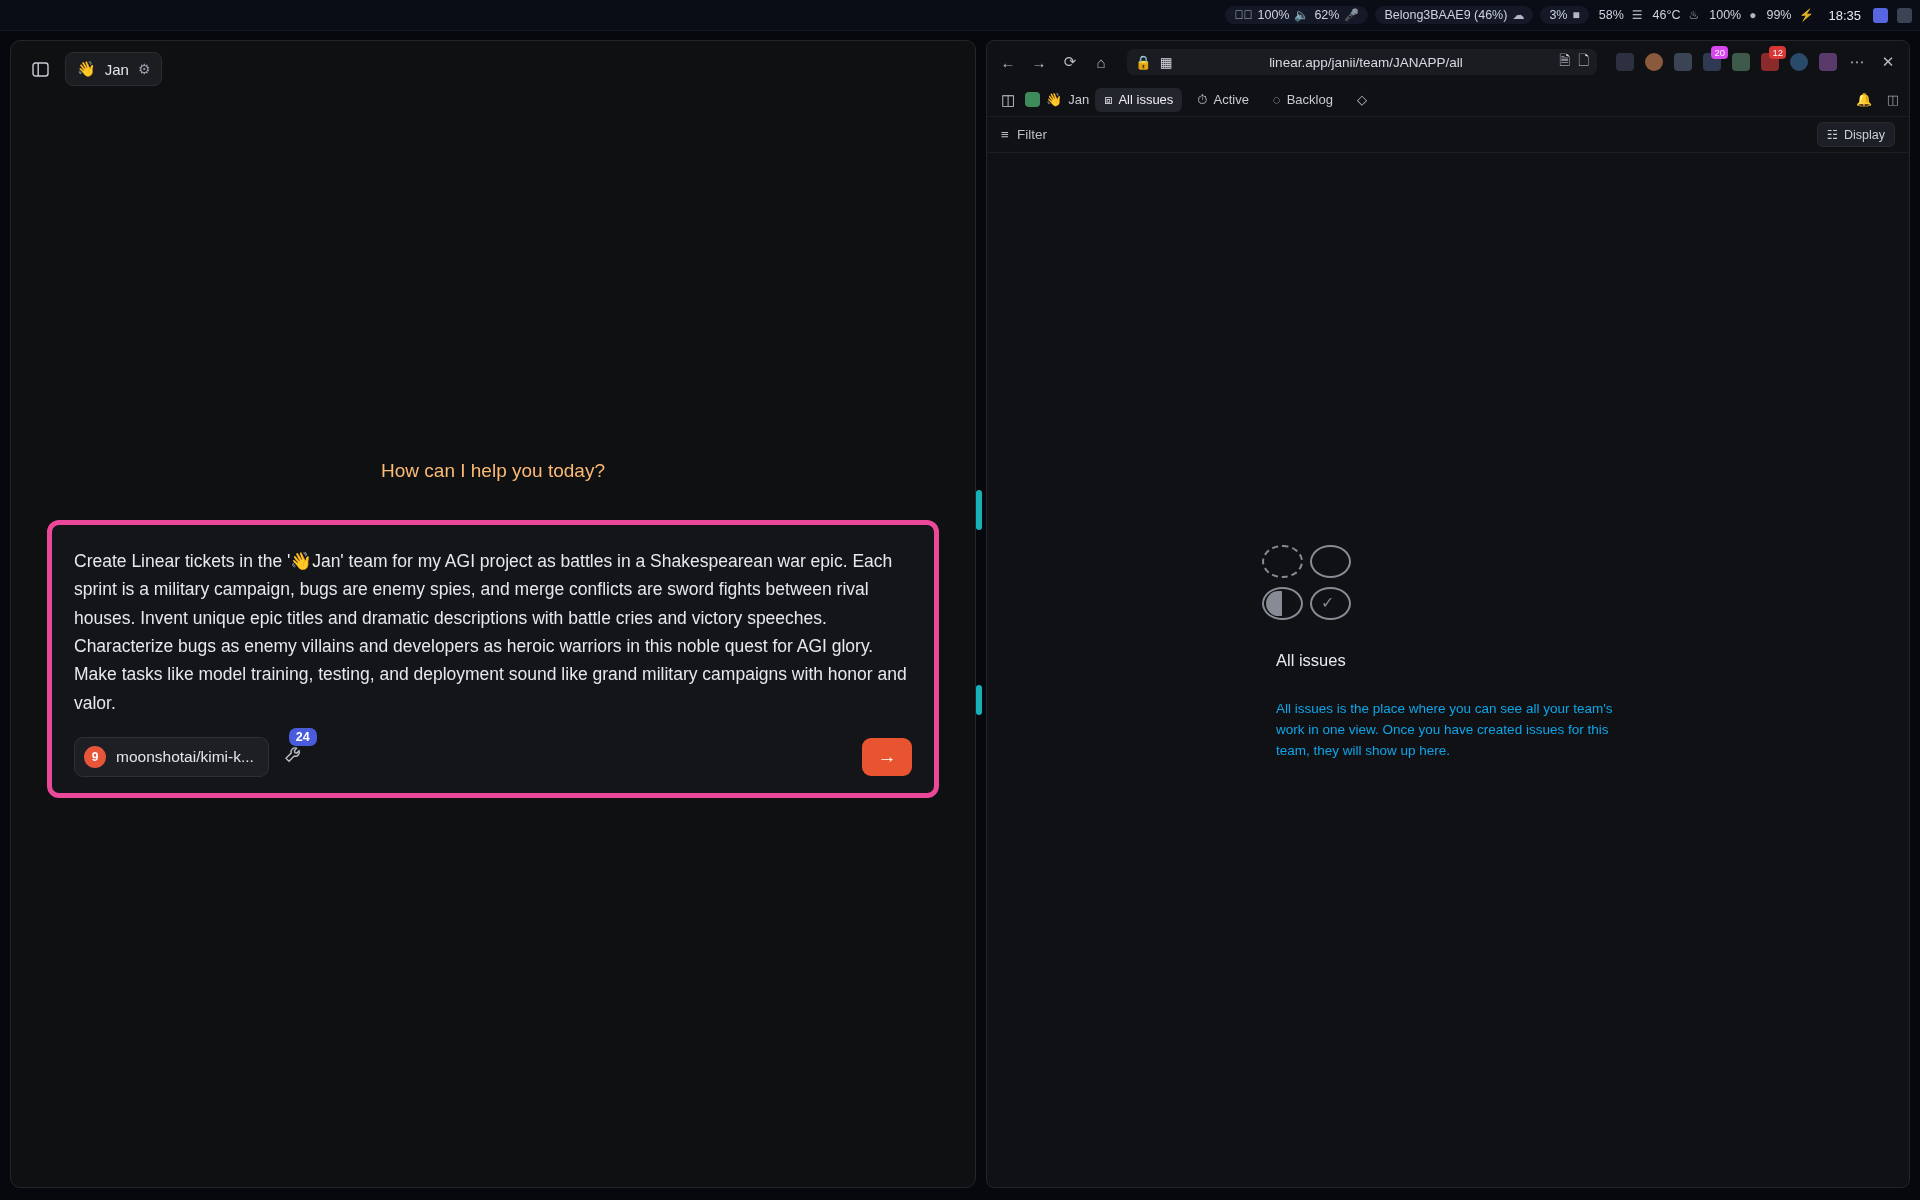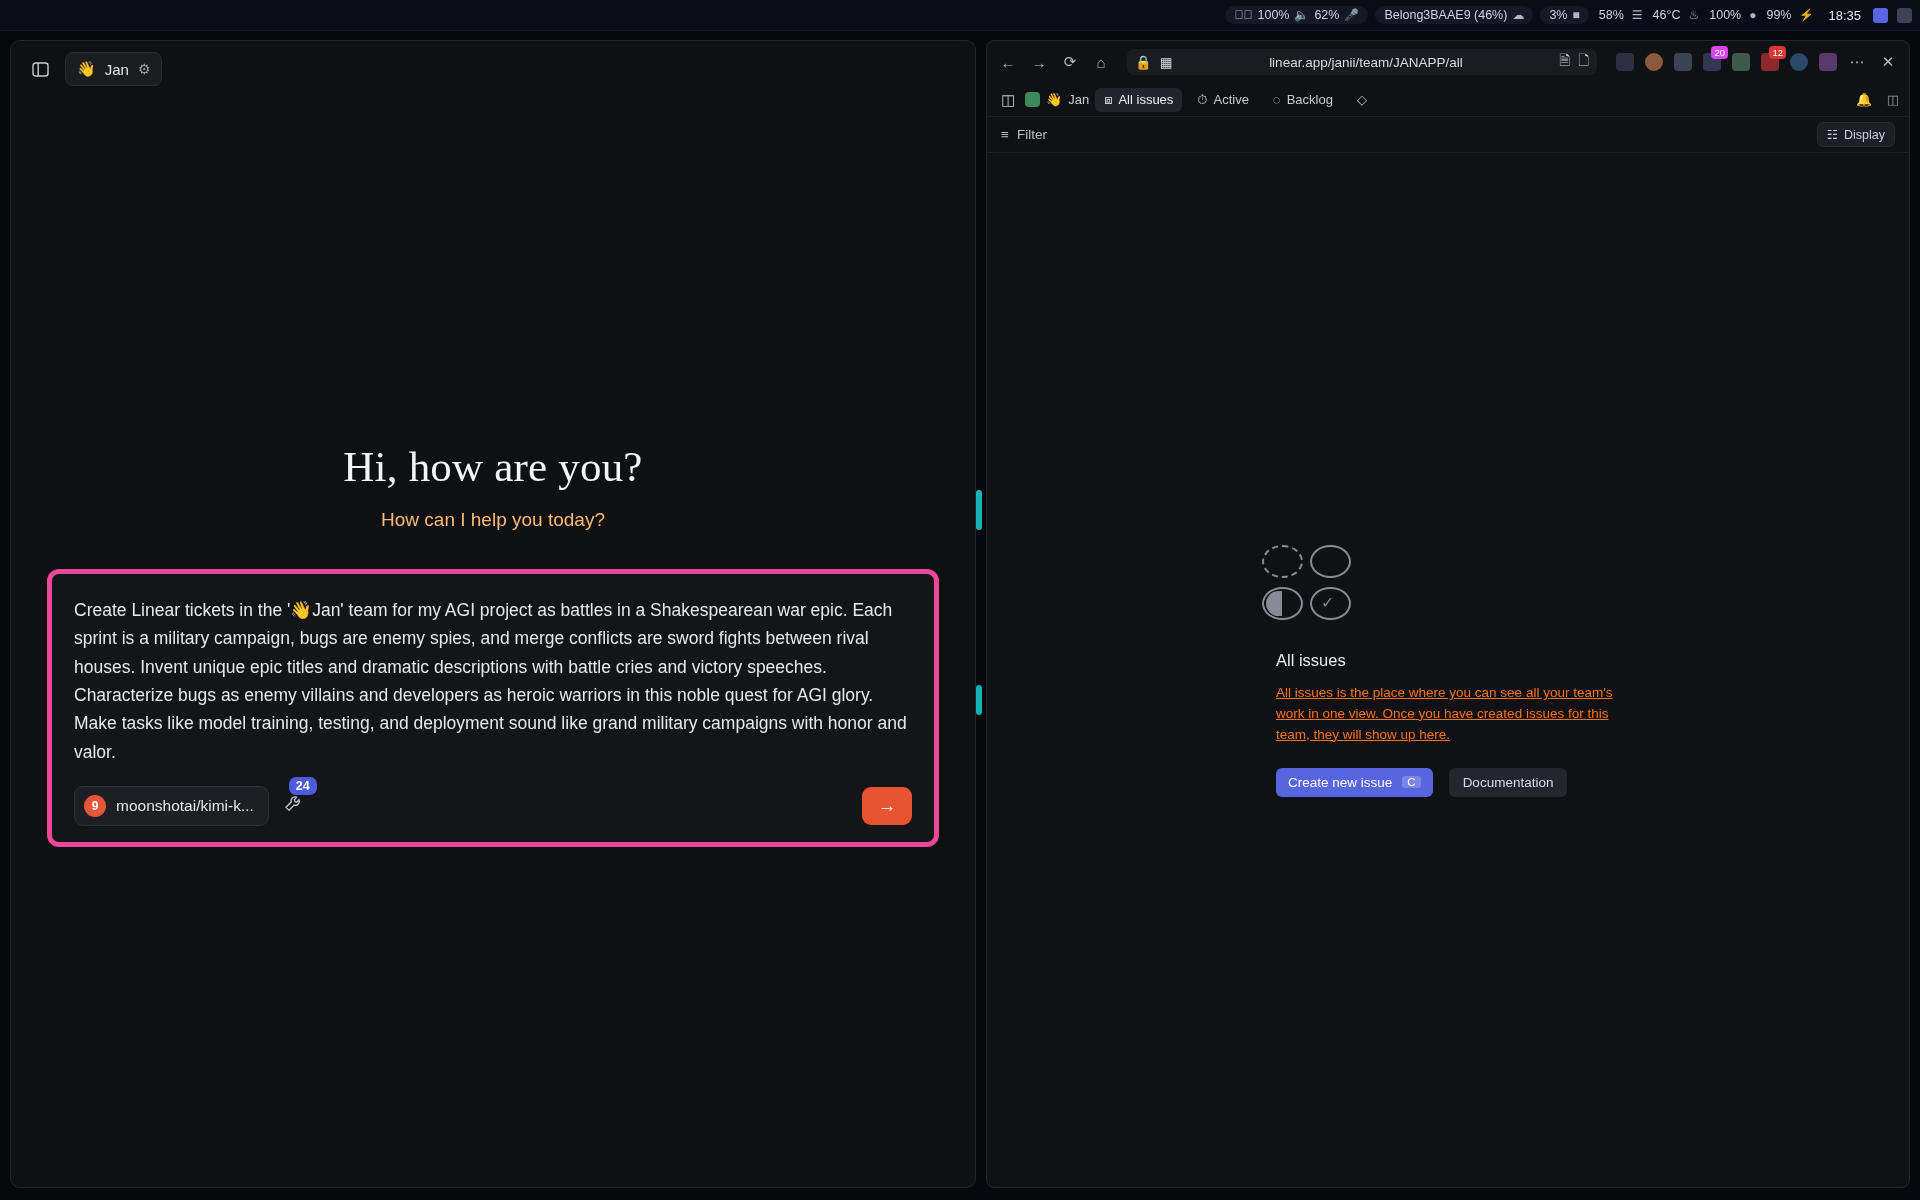--- a/index.html
+++ b/index.html
@@ -148,22 +148,22 @@
   }
   .circ.c1 { left: 0; top: 0; border-style: dashed; }
   .circ.c2 { left: 48px; top: 0; }
   .circ.c3 { left: 0; top: 42px; }
   .circ.c4 { left: 48px; top: 42px; }
   .half { position:absolute; left: 2px; top: 2px; width: 16px; height: 25px;
           background: #868b95; border-radius: 20px 0 0 20px; }
   .check { position:absolute; left: 9px; top: 6px; font-size: 16px; color: #868b95; line-height: 16px;}
   .empty-title { margin-top: 10px; font-size: 16.5px; color: #e8eaee; align-self: flex-start; margin-left: 1278px; }
   .empty-desc {
-    margin-top: 13px; font-size: 13.5px; line-height: 1.55; color: #f97316;
-    width: 345px; align-self: flex-start; margin-left: 1278px; text-decoration: underline;
+    margin-top: 29px; font-size: 13.5px; line-height: 1.55; color: #0ea5e9;
+    width: 345px; align-self: flex-start; margin-left: 1278px;
   }
   .empty-btns { margin-top: 22px; display:flex; gap: 16px; align-self:flex-start; margin-left: 1278px;}
   .btn-primary {
     background: #5865e0; color: #fff; font-size: 13.5px; border-radius: 6px;
     padding: 7px 12px; display:flex; align-items:center; gap: 10px;
   }
   .kbd { background: rgba(255,255,255,.22); border-radius: 3px; padding: 0 5px; font-size: 11.5px; }
   .btn-secondary {
     background: #23262d; color: #d9dce2; font-size: 13.5px; border-radius: 6px;
     padding: 7px 14px;
@@ -227,21 +227,20 @@
       </svg>
     </div>
     <div class="jan-tab">
       <span>👋</span>
       <span>Jan</span>
       <span class="gear">⚙</span>
     </div>
   </div>
 
   <div class="jan-body">
-    <div class="jan-h1">Hi, how are you?</div>
     <div class="jan-sub">How can I help you today?</div>
 
     <div class="composer">
       <div class="composer-text">Create Linear tickets in the '👋Jan' team for my AGI project as battles in a Shakespearean war epic. Each sprint is a military campaign, bugs are enemy spies, and merge conflicts are sword fights between rival houses. Invent unique epic titles and dramatic descriptions with battle cries and victory speeches. Characterize bugs as enemy villains and developers as heroic warriors in this noble quest for AGI glory. Make tasks like model training, testing, and deployment sound like grand military campaigns with honor and valor.</div>
       <div class="composer-row">
         <div class="model-chip">
           <span class="model-badge">9</span>
           <span>moonshotai/kimi-k...</span>
         </div>
         <div class="tools-wrap">
@@ -331,20 +330,13 @@
     <span class="circ c2"></span>
     <span class="circ c3">
         <span class="half"></span>
       </span>
     <span class="circ c4">
         <span class="check">✓</span>
       </span>
   </div>
   <div class="empty-title">All issues</div>
   <div class="empty-desc">All issues is the place where you can see all your team's work in one view. Once you have created issues for this team, they will show up here.</div>
-  <div class="empty-btns">
-    <div class="btn-primary">
-      <span>Create new issue</span>
-      <span class="kbd">C</span>
-    </div>
-    <div class="btn-secondary">Documentation</div>
-  </div>
 </div>
 
 </body></html>

